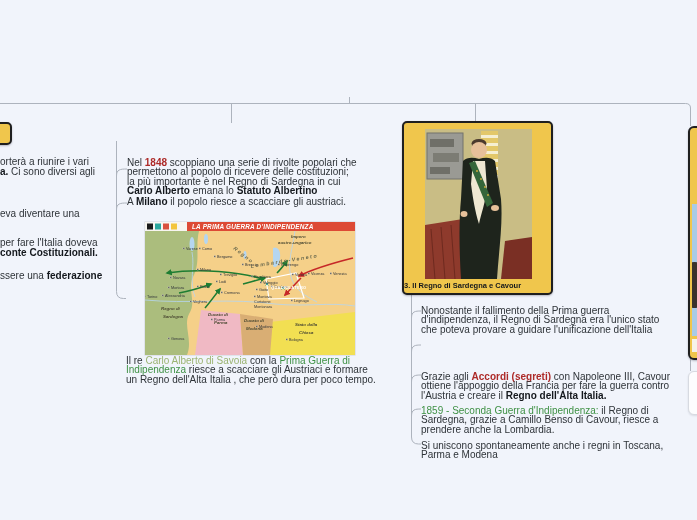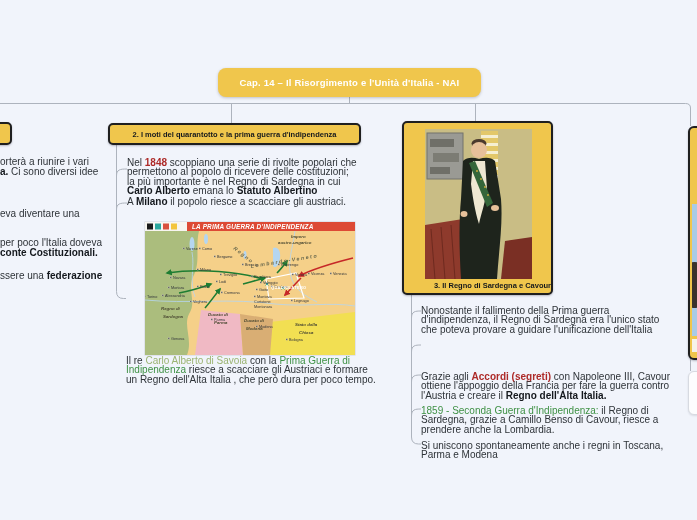--- a/index.html
+++ b/index.html
@@ -21,21 +21,21 @@
   .topic{
     position:absolute;background:#f0c64c;border:2px solid #1f1f1f;border-radius:5px;
     box-shadow:0 1px 2px rgba(40,40,60,.3);
     font-weight:bold;color:#14181d;display:flex;align-items:center;justify-content:center;
   }
   .topic-1{left:-66px;top:122px;width:74px;height:19px}
   .topic-2{left:108px;top:123px;width:249px;height:18px;font-size:7.5px}
   .topic-3{left:402px;top:121px;width:147px;height:170px;display:block}
   .topic-3 .portrait{position:absolute;left:21px;top:6px}
   .topic-3 .node-label{
-    position:absolute;left:0;right:0;bottom:3px;text-align:right;
+    position:absolute;left:0;right:0;bottom:3px;text-align:left;
     font-size:7.5px;font-weight:bold;color:#14181d;
   }
   .topic-4{left:688px;top:126px;width:70px;height:230px;display:block;overflow:hidden;border-radius:6px}
   .topic-4 .photo{position:absolute;left:2px;top:76px;width:66px;height:132px;background:#a9cbe6;overflow:hidden}
   .topic-4 .photo .figure{position:absolute;left:-5px;top:58px;width:15px;height:46px;background:#3a332c;border-radius:7px}
   .topic-4 .strip{position:absolute;left:2px;top:211px;width:66px;height:13px;background:#f6f3ea}
 
   .white-card{
     position:absolute;left:688px;top:371px;width:70px;height:42px;
     background:#fdfdfe;border:1px solid #d7dae1;border-radius:6px;
@@ -87,35 +87,29 @@
     <path d="M116.5 176 C116.5 169.5 120 169 127 169"></path>
     <path d="M116.5 210 C116.5 203.5 120 203 127 203"></path>
     <path d="M411.5 291 V437 Q411.5 444 418.5 444 H421"></path>
     <path d="M411.5 318 C411.5 311.5 415 311 421 311"></path>
     <path d="M411.5 352 C411.5 345.5 415 345 421 345"></path>
     <path d="M411.5 382 C411.5 375.5 415 375 421 375"></path>
     <path d="M411.5 416 C411.5 409.5 415 409 421 409"></path>
     <path d="M690.5 356 V371"></path>
   </svg>
 
-  <div class="root-node">
-    <span>Cap. 14 – Il Risorgimento e l'Unità d'Italia - NAI</span>
-  </div>
 
   <div class="topic topic-1"></div>
   <div class="rich nowrap f1a"><span>orterà a riunire i vari</span></div>
-  <div class="rich nowrap f1b"><span class="sg-b">a.</span><span> Ci sono diversi idee</span></div>
+  <div class="rich nowrap f1b"><span class="sg-b">a.</span><span> Ci sono diversi agli</span></div>
   <div class="rich nowrap f2"><span>eva diventare una</span></div>
-  <div class="rich nowrap f3"><span>per poco l'Italia doveva</span></div>
+  <div class="rich nowrap f3"><span>per fare l'Italia doveva</span></div>
   <div class="rich nowrap f4"><span class="sg-b">conte Costituzionali.</span></div>
   <div class="rich nowrap f5"><span>ssere una </span><span class="sg-b">federazione</span></div>
 
-  <div class="topic topic-2">
-    <span>2. I moti del quarantotto e la prima guerra d'indipendenza</span>
-  </div>
   <div class="rich b2p1"><span>Nel </span><span class="sg-red">1848</span><span> scoppiano una serie di rivolte popolari che permettono al popolo di ricevere delle costituzioni; la più importante è nel Regno di Sardegna in cui </span><span class="sg-b">Carlo Alberto</span><span> emana lo </span><span class="sg-b">Statuto Albertino</span></div>
   <div class="rich b2p2"><span>A </span><span class="sg-b">Milano</span><span> il popolo riesce a scacciare gli austriaci.</span></div>
 
   <svg class="map" viewBox="0 0 210 133">
     <g>
       <rect x="0" y="0" width="210" height="133" fill="#f5d089"></rect>
       <path d="M0,9 L54,9 C50,25 56,40 48,55 C42,68 52,80 44,92 C38,104 48,118 42,133 L0,133 Z" fill="#abbd7d"></path>
       <path d="M125,100 L210,90 L210,133 L125,133 Z" fill="#f2df52"></path>
       <path d="M56,88 L95,92 L98,133 L50,133 Z" fill="#f0b9c4"></path>
       <path d="M95,92 L128,97 L125,133 L98,133 Z" fill="#d9ae74"></path>

